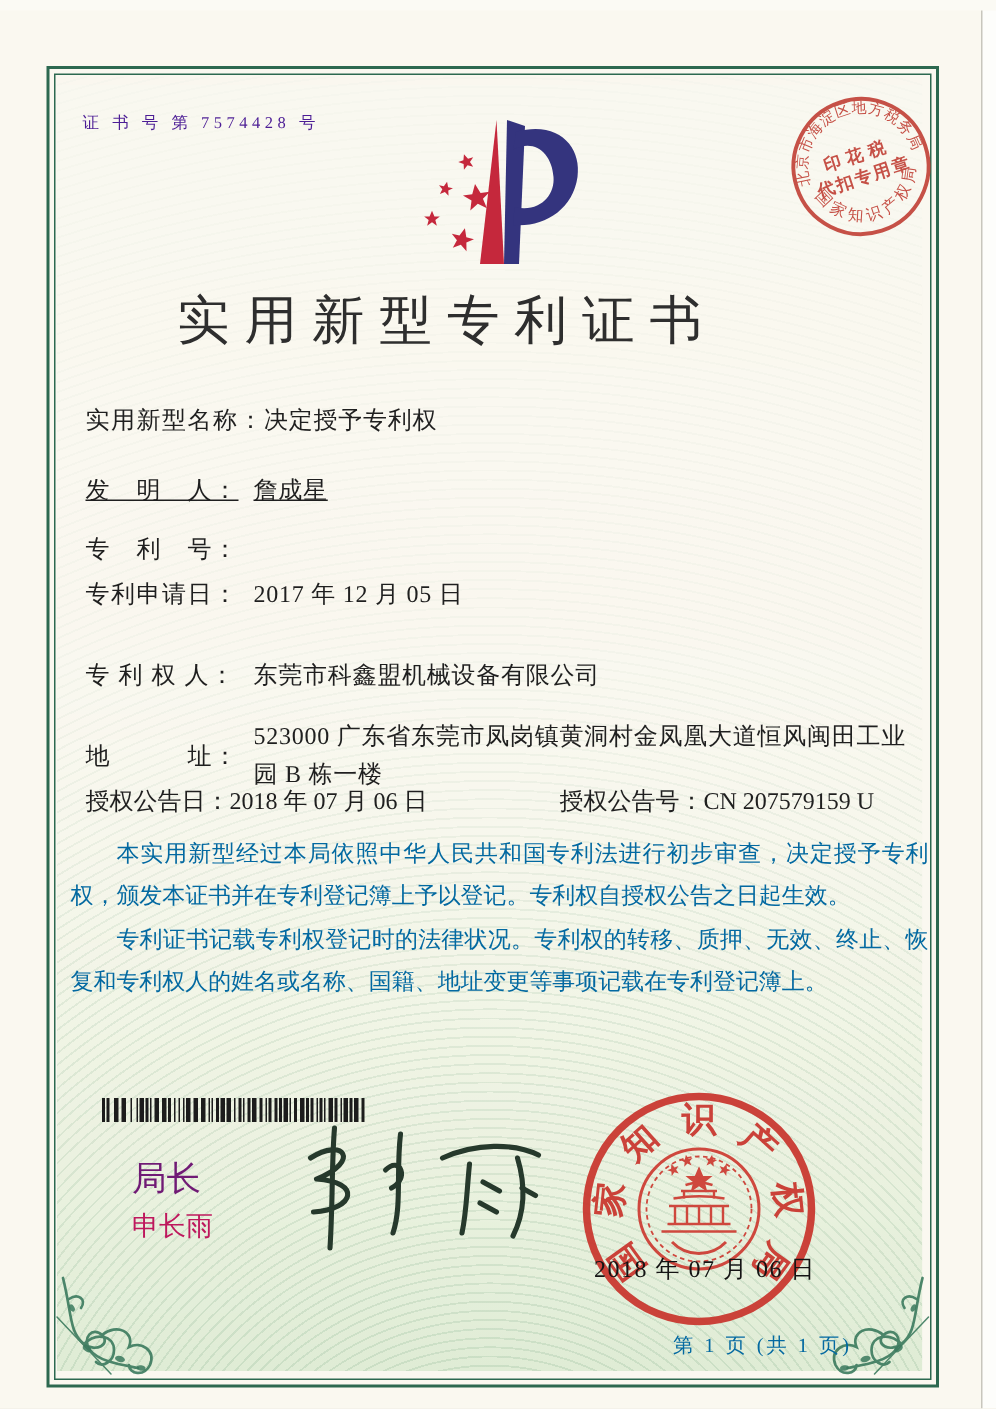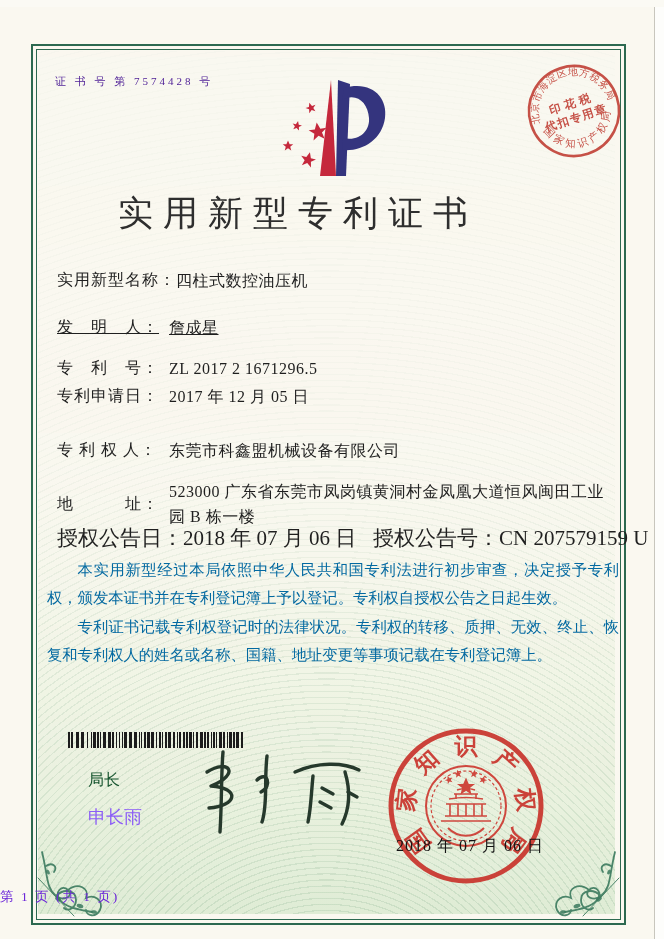--- a/index.html
+++ b/index.html
@@ -24,35 +24,35 @@
   .title{left:0;top:190px;width:596px;text-align:center;font-size:35px;font-weight:400;
          letter-spacing:10px;color:#2e2e2e;}
   .fields{left:57px;top:268px;width:556px;font-size:16px;color:#1f1f1f;}
   .frow{display:flex;align-items:center;margin-bottom:0;}
   .flabel{white-space:pre;min-width:112px;letter-spacing:1px;flex:0 0 auto;}
   .fvalue{flex:1 1 auto;line-height:25px;letter-spacing:0.5px;}
   .r1{position:absolute;top:0;}   .r2{position:absolute;top:47px;text-decoration:underline;}
   .r3{position:absolute;top:88px;} .r4{position:absolute;top:116px;}
   .r5{position:absolute;top:170px;}.r6{position:absolute;top:211px;}
   .frow{width:556px;}
-  .grant-row{left:57px;top:524px;width:556px;font-size:21px;color:#1f1f1f;display:flex;}
+  .grant-row{left:57px;top:524px;width:556px;font-size:16px;color:#1f1f1f;display:flex;}
   .grant-left{flex:0 0 316px;white-space:pre;}
   .grant-right{flex:1;white-space:pre;}
   .paras{left:47px;top:556px;width:572px;font-size:15.3px;color:#0369a1;
          text-align:justify;line-height:28.4px;}
   .paras p{margin:0;text-indent:2em;}
   .barcode{left:68px;top:732px;width:178px;height:16px;}
-  .signer-title{left:88px;top:770px;font-size:16px;color:#14532d;font-family:Liberation Serif, serif;}
-  .signer-name{left:88px;top:805px;font-size:18px;color:#8b5cf6;font-family:"Liberation Sans","DejaVu Sans",sans-serif;}
+  .signer-title{left:88px;top:770px;font-size:23px;color:#701a75;font-family:Liberation Serif, serif;}
+  .signer-name{left:88px;top:805px;font-size:18px;color:#be185d;font-family:"Liberation Sans","DejaVu Sans",sans-serif;}
   .signature{left:195px;top:742px;}
   .seal{left:386px;top:726px;}
   .seal-date{left:392px;top:836px;width:156px;text-align:center;font-size:16px;
              color:#141414;letter-spacing:1px;white-space:pre;}
-  .footer{left:0;top:888px;width:624px;text-align:left;font-size:13.5px;
-          letter-spacing:2px;color:#6d28d9;}
+  .footer{left:0;top:888px;width:568px;text-align:right;font-size:13.5px;
+          letter-spacing:2px;color:#0369a1;}
   .tax-stamp{left:516px;top:56px;}
   .logo{left:274px;top:74px;}
   .corner-bl{left:34px;bottom:21px;}
   .corner-br{right:41px;bottom:21px;transform:scaleX(-1);}
 </style>
 </head>
 <body>
 
 <div id="paper">
 
@@ -128,29 +128,28 @@
       <text x="0" y="-4" text-anchor="middle" font-size="11.5" letter-spacing="4" font-weight="bold">印花税</text>
       <text x="0" y="11" text-anchor="middle" font-size="11.5" letter-spacing="1.5" font-weight="bold">代扣专用章</text>
     </g>
   </svg>
 
   <div class="abs title">实用新型专利证书</div>
 
   <div class="abs fields">
     <div class="frow r1">
       <span class="flabel">实用新型名称：</span>
-      <span class="fvalue">四柱式数控油压机</span>
+      <span class="fvalue">决定授予专利权</span>
     </div>
     <div class="frow r2">
       <span class="flabel">发　明　人：</span>
       <span class="fvalue">詹成星</span>
     </div>
     <div class="frow r3">
       <span class="flabel">专　利　号：</span>
-      <span class="fvalue">ZL 2017 2 1671296.5</span>
     </div>
     <div class="frow r4">
       <span class="flabel">专利申请日：</span>
       <span class="fvalue">2017 年 12 月 05 日</span>
     </div>
     <div class="frow r5">
       <span class="flabel">专 利 权 人：</span>
       <span class="fvalue">东莞市科鑫盟机械设备有限公司</span>
     </div>
     <div class="frow r6">

